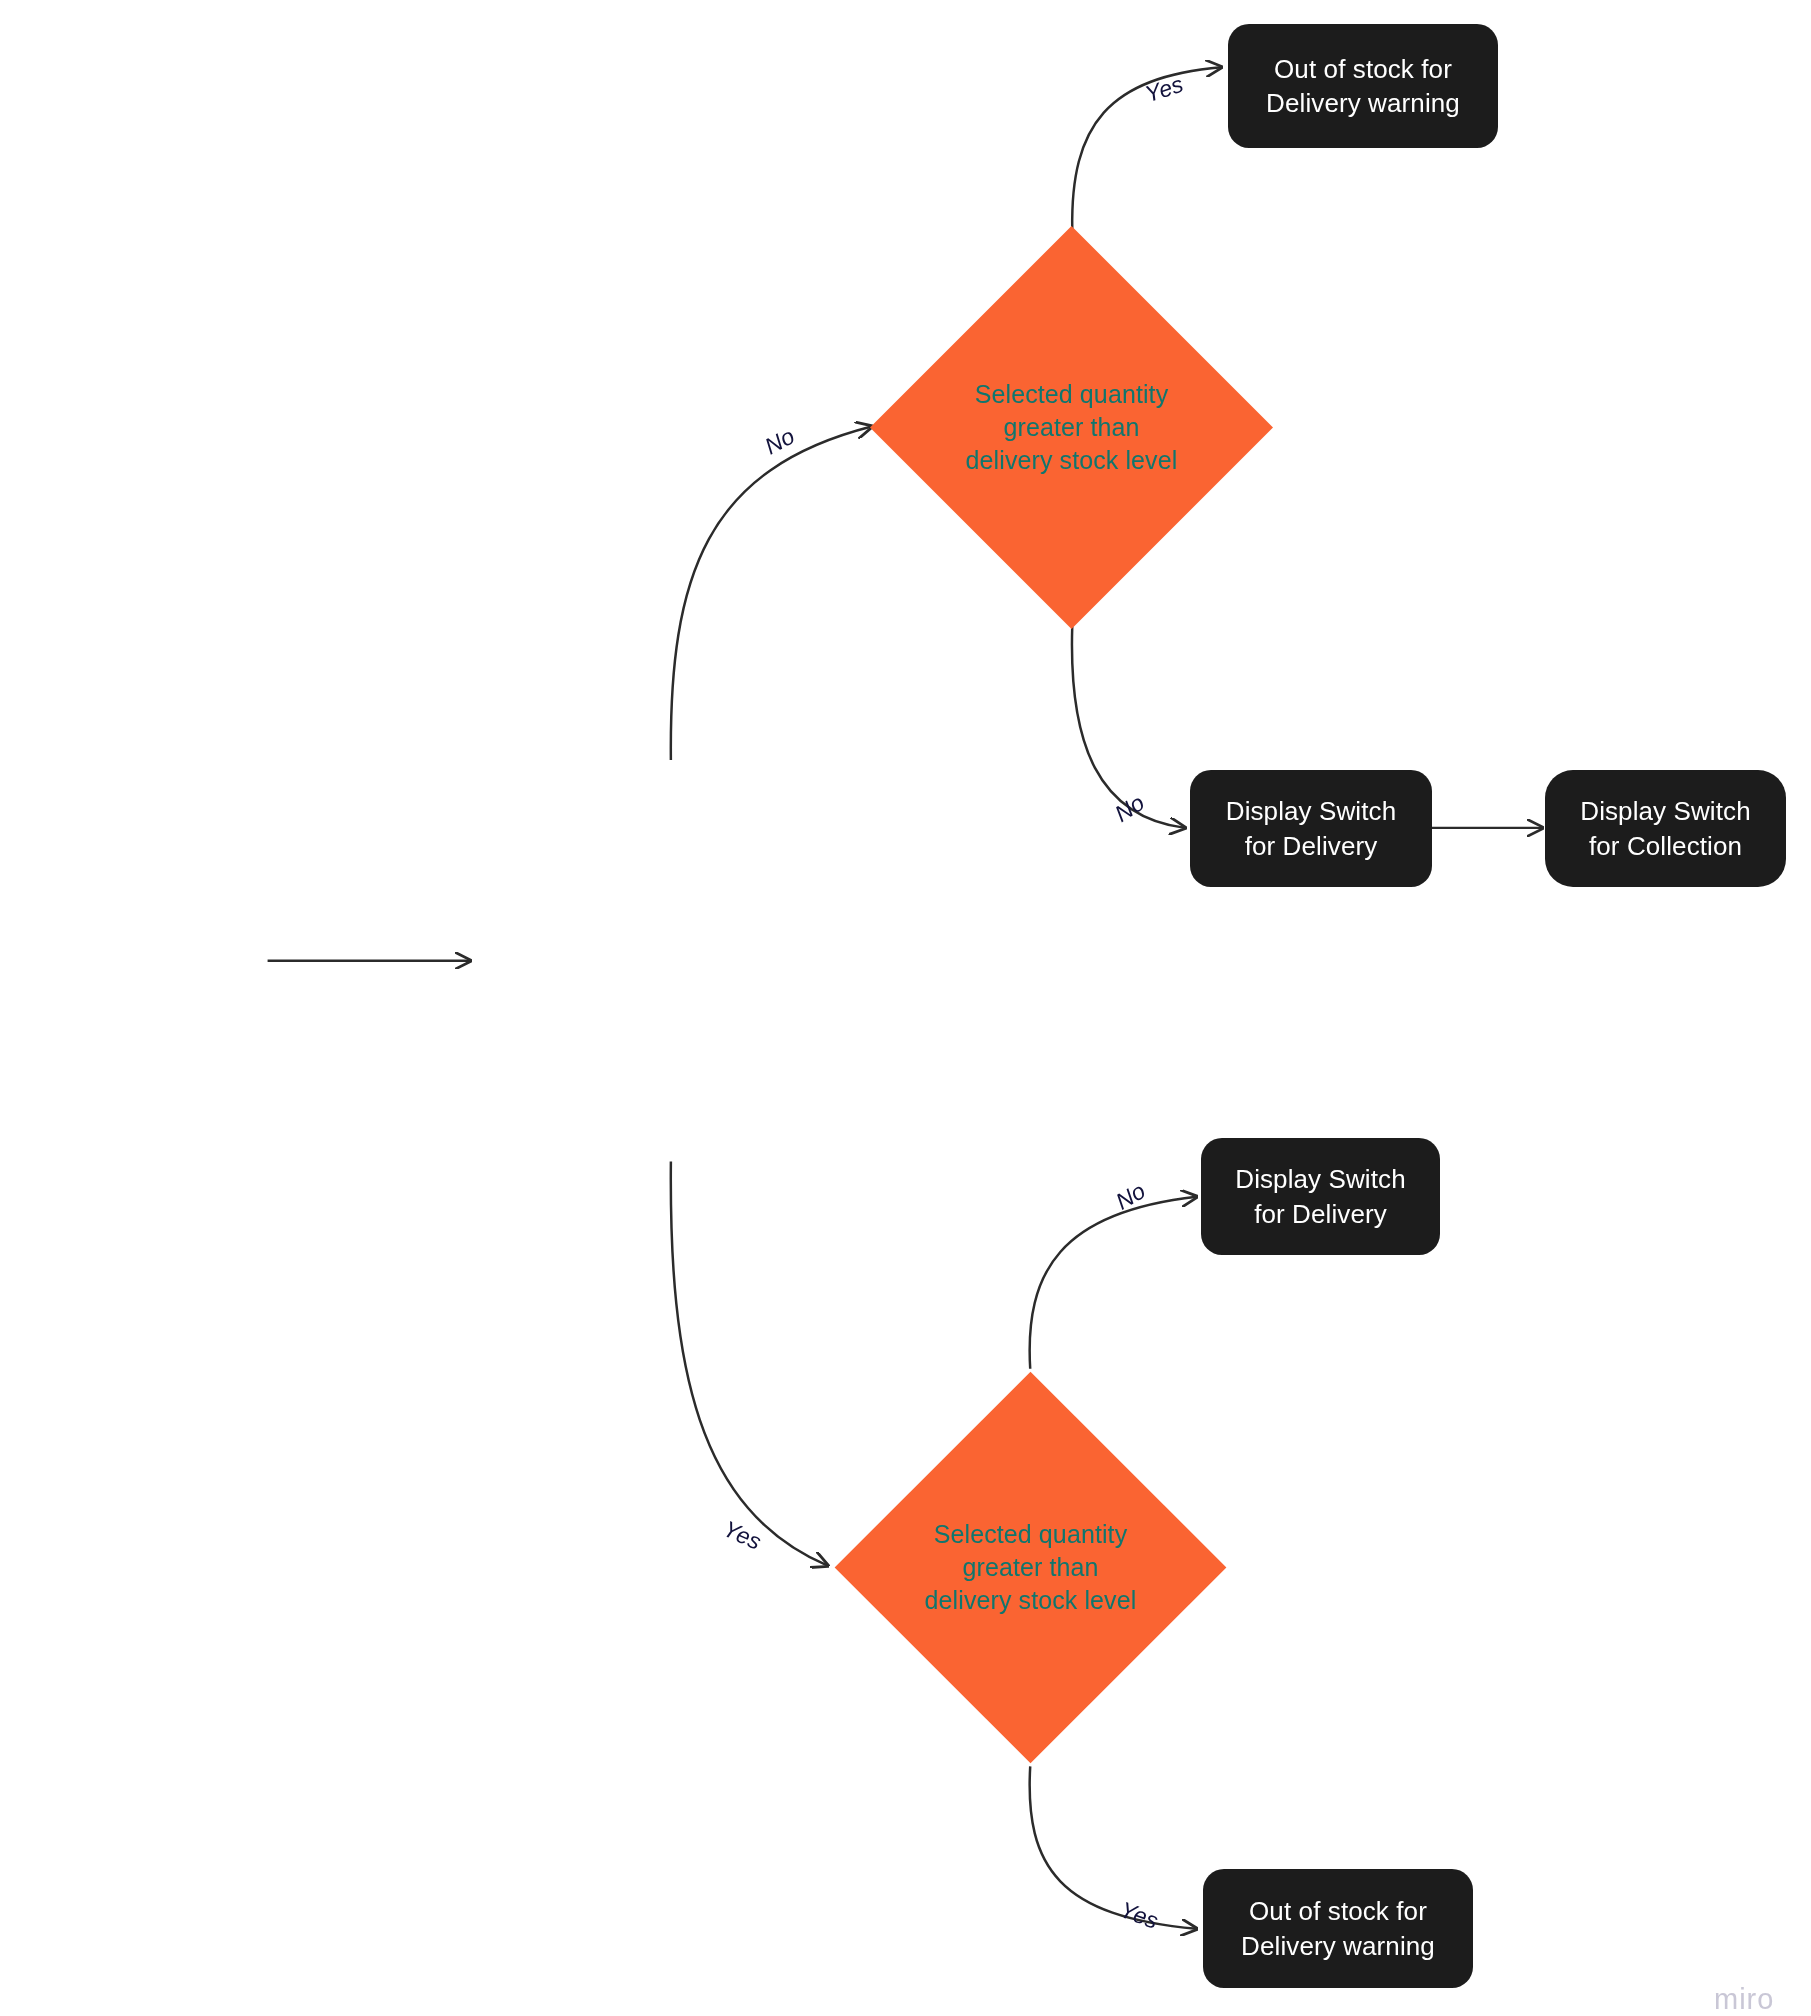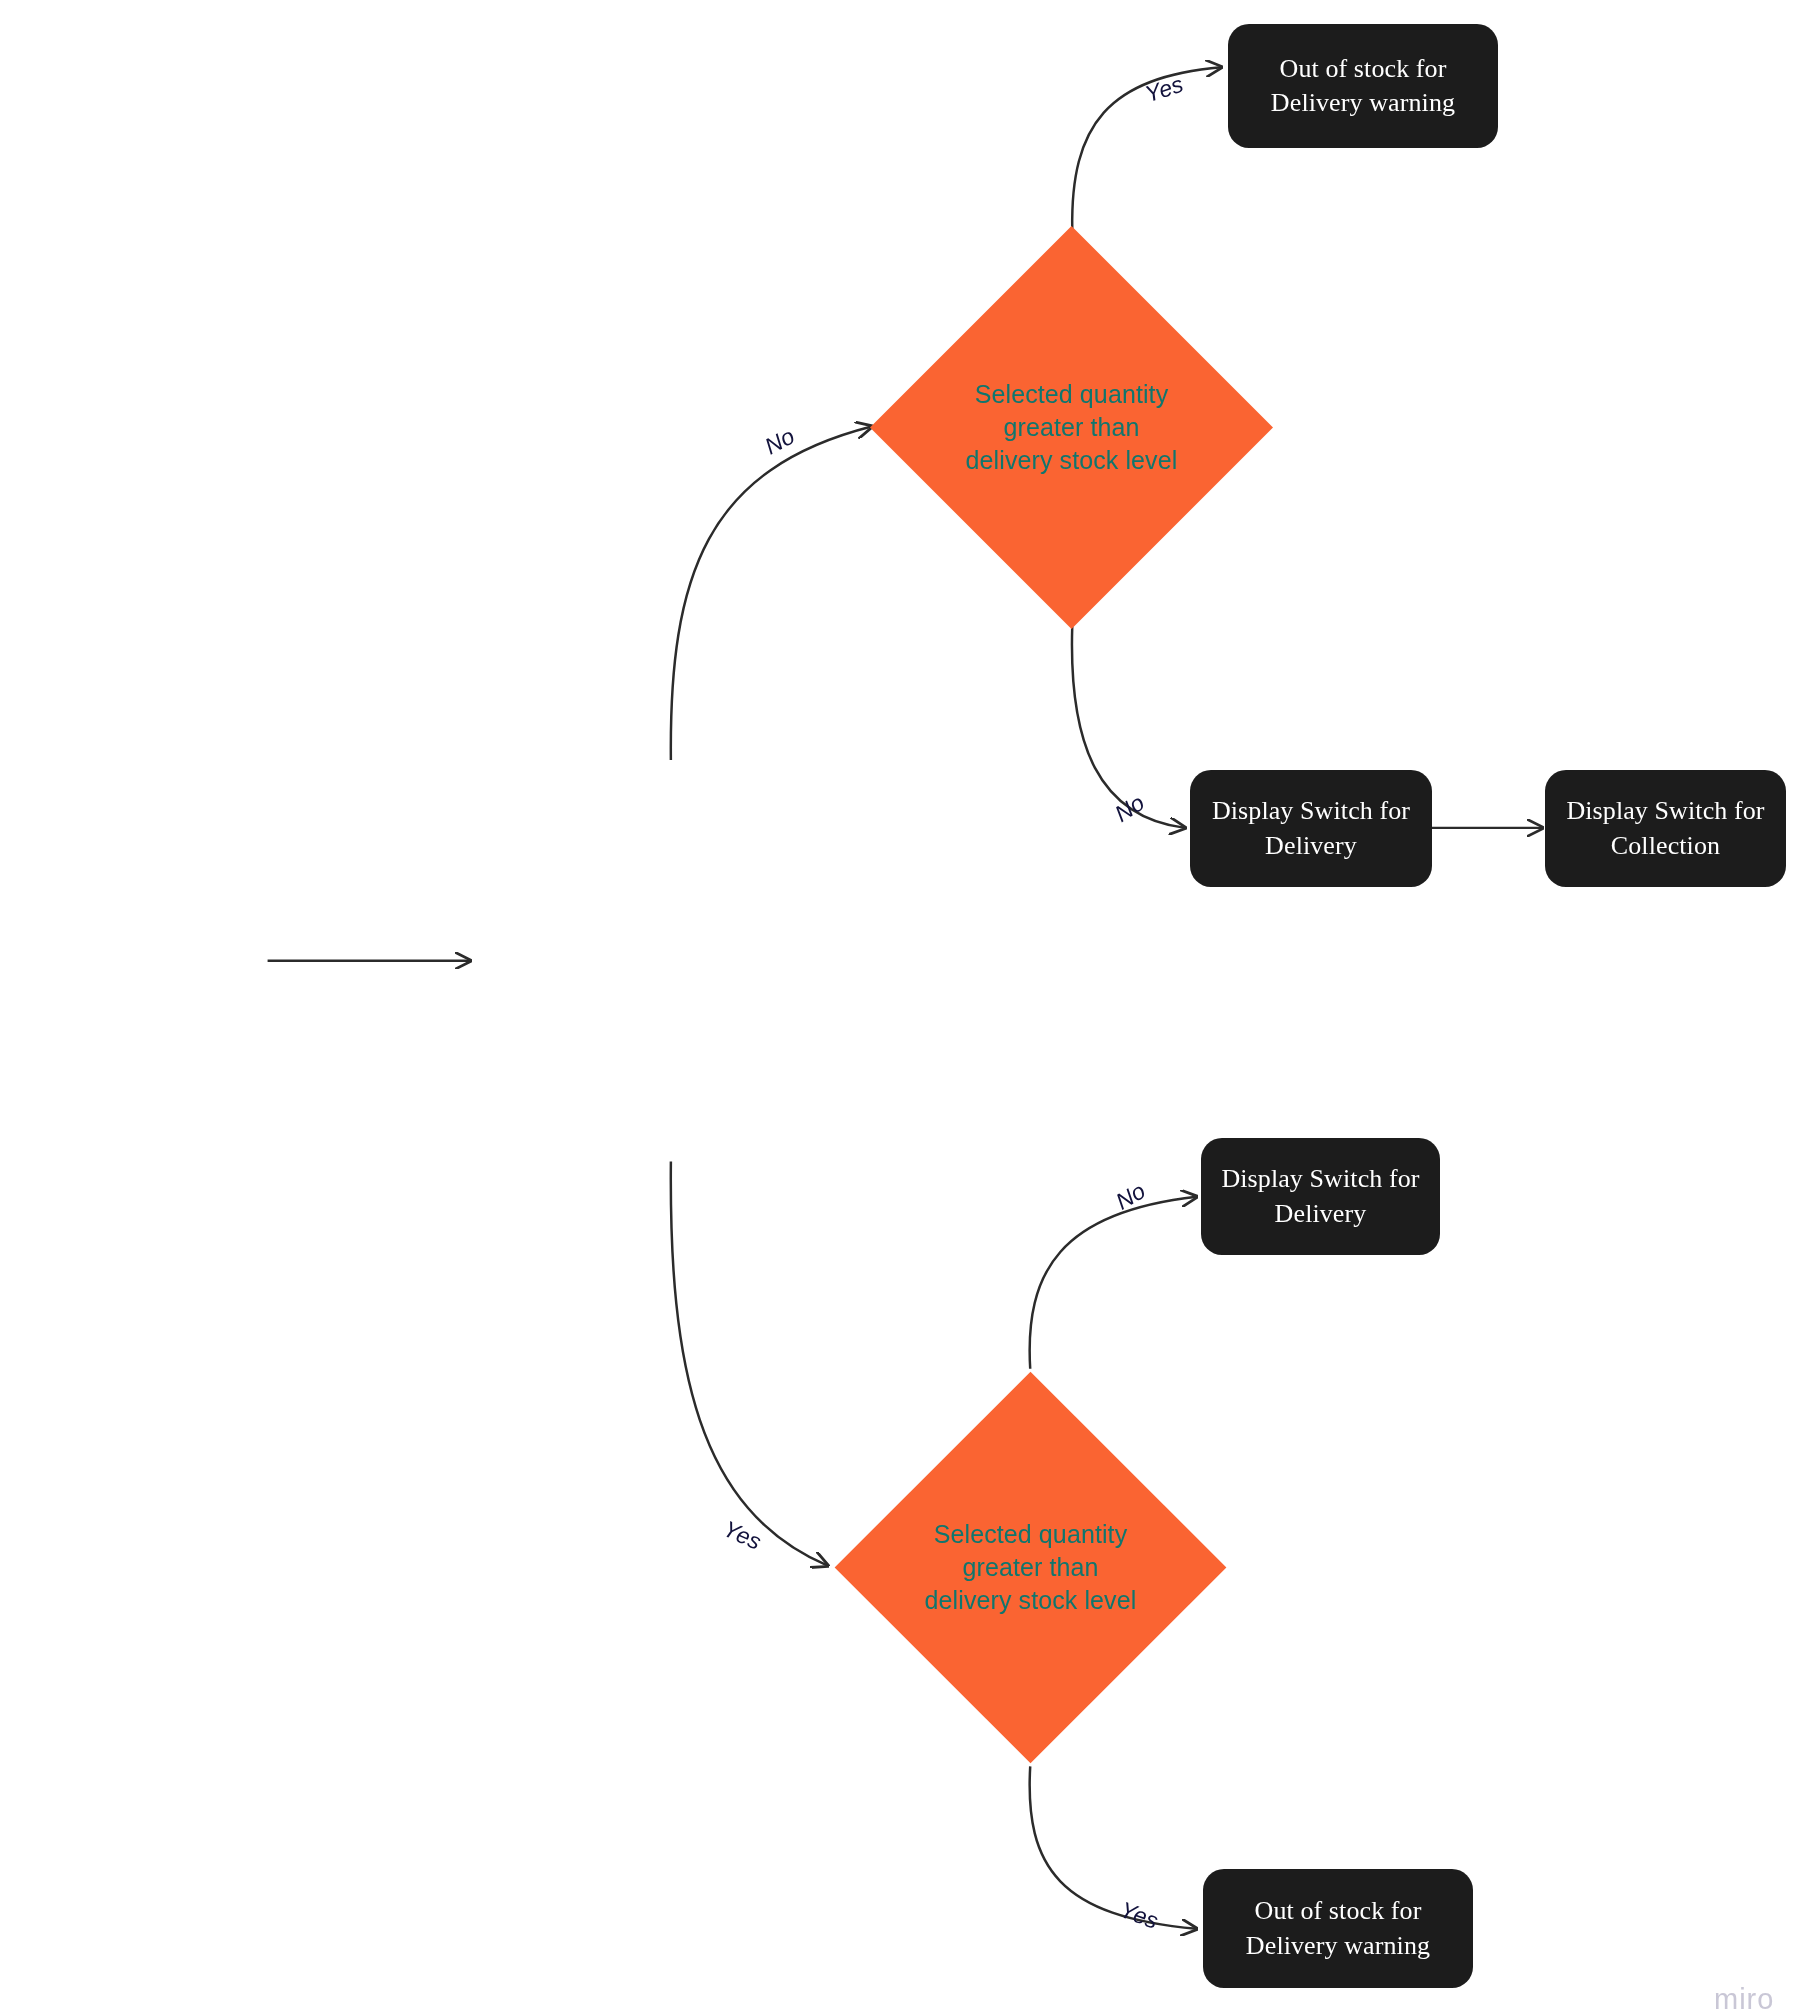--- a/index.html
+++ b/index.html
@@ -35,21 +35,20 @@
     text-align: center;
   }
   .node-rect {
     background: #1c1c1c;
     border-radius: 21px;
     color: #ffffff;
     font-size: 26px;
     line-height: 1.32;
     padding: 9.6px 17px;
     letter-spacing: 0.1px;
-    font-family: Liberation Serif, serif;
   }
   .node-diamond {
     background: transparent;
   }
   .diamond-shape {
     position: absolute;
     left: 0;
     top: 0;
     width: 100%;
     height: 100%;
@@ -121,21 +120,21 @@
   </div>
 
   <div class="node node-rect" style="left:1228px; top:24px; width:270px; height:124px;">
     <span>Out of stock for Delivery warning</span>
   </div>
 
   <div class="node node-rect" style="left:1190px; top:770px; width:242px; height:117px;">
     <span>Display Switch for Delivery</span>
   </div>
 
-  <div class="node node-rect" style="left:1545px; top:770px; width:241px; height:117px;">
+  <div class="node node-rect" style="left:1545px; top:770px; width:241px; height:117px;border-radius:28px;">
     <span>Display Switch for Collection</span>
   </div>
 
   <div class="node node-rect" style="left:1201px; top:1138px; width:239px; height:117px;">
     <span>Display Switch for Delivery</span>
   </div>
 
   <div class="node node-diamond" style="left:892px; top:1429px; width:277px; height:277px;">
     <div class="diamond-shape"></div>
     <span class="diamond-label">Selected quantity greater than delivery stock level</span>

